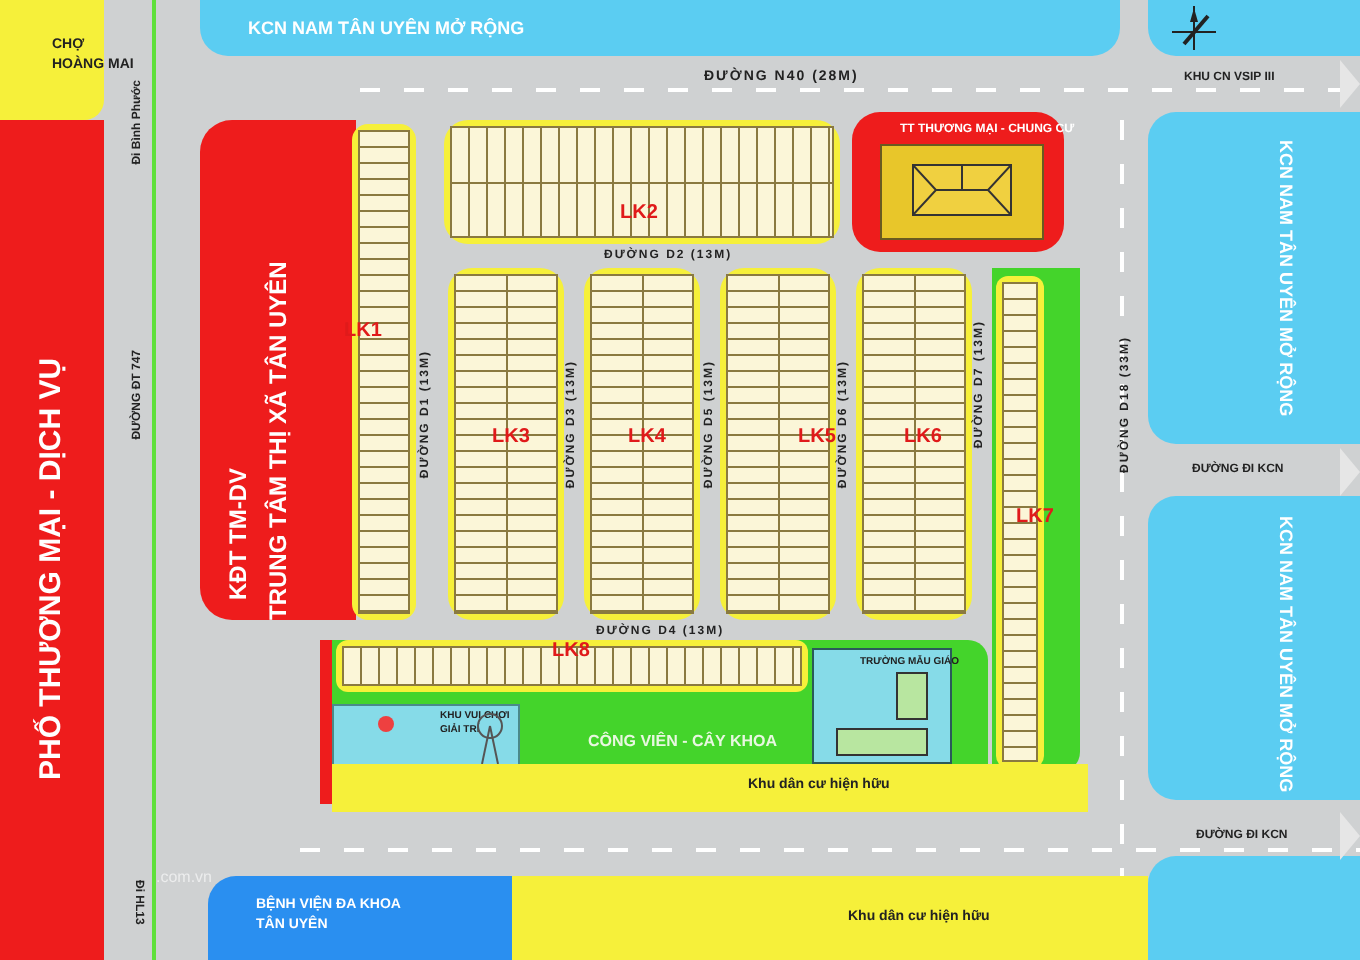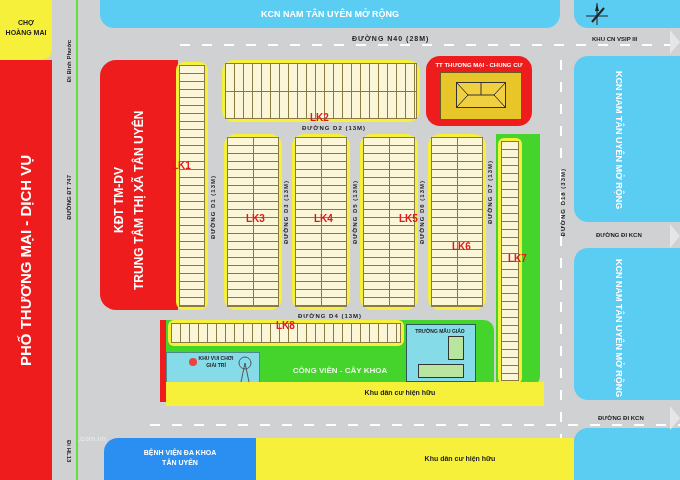--- a/index.html
+++ b/index.html
@@ -4,21 +4,21 @@
 <style>
   html,body{margin:0;padding:0;}
   body{width:680px;height:480px;overflow:hidden;background:#fff;font-family:"Liberation Sans",sans-serif;}
   .map{position:relative;width:680px;height:480px;background:#cfd1d2;overflow:hidden;}
   .abs{position:absolute;}
   .red{background:#ee1c1c;}
   .yellow{background:#f6f03a;}
   .blue{background:#5bcdf2;}
   .green{background:#44d42b;}
   .cyan{background:#86dbe8;}
-  .lbl{position:absolute;font-weight:bold;color:#fff;text-align:center;white-space:nowrap;}
+  .lbl{position:absolute;font-weight:bold;color:#fff;white-space:nowrap;padding-left:24px;}
   .vtxt{writing-mode:vertical-rl;transform:rotate(180deg);}
   .vtxt-down{writing-mode:vertical-rl;}
   .road-lbl{position:absolute;font-size:7px;font-weight:bold;color:#222;white-space:nowrap;letter-spacing:1px;}
   .dash-h{position:absolute;height:2px;background:repeating-linear-gradient(90deg,#fff 0 10px,transparent 10px 22px);}
   .dash-v{position:absolute;width:2px;background:repeating-linear-gradient(180deg,#fff 0 10px,transparent 10px 22px);}
   .block{position:absolute;background:#f6f03a;border-radius:12px;padding:3px;box-sizing:border-box;}
   .block-inner{width:100%;height:100%;background:#fbf6d8;border:1px solid #8a7a40;box-sizing:border-box;position:relative;}
   .rows{position:absolute;left:0;right:0;top:0;bottom:0;background:repeating-linear-gradient(180deg,transparent 0 7px,#8a7a40 7px 8px);}
   .cols{position:absolute;left:0;right:0;top:0;bottom:0;background:repeating-linear-gradient(90deg,transparent 0 8px,#8a7a40 8px 9px);}
   .midline{position:absolute;top:0;bottom:0;left:50%;width:1px;background:#8a7a40;}
@@ -90,21 +90,21 @@
   </div>
   <div class="lk" style="left:172px;top:160px;">LK1</div>
   <div class="road-lbl vtxt" style="left:210px;top:175px;font-size:6px;">ĐƯỜNG D1 (13M)</div>
 
   <div class="block" style="left:222px;top:60px;width:198px;height:62px;">
     <div class="block-inner">
       <div class="cols"></div>
       <div class="abs" style="left:0;right:0;top:50%;height:1px;background:#8a7a40;"></div>
     </div>
   </div>
-  <div class="lk" style="left:310px;top:112px;">LK2</div>
+  <div class="lk" style="left:310px;top:101px;">LK2</div>
   <div class="road-lbl" style="left:302px;top:125px;font-size:6px;">ĐƯỜNG D2 (13M)</div>
 
   <div class="abs red" style="left:426px;top:56px;width:106px;height:70px;border-radius:14px;"></div>
   <div class="lbl" style="left:426px;top:62px;width:106px;font-size:6px;">TT THƯƠNG MẠI - CHUNG CƯ</div>
   <div class="abs" style="left:440px;top:72px;width:80px;height:46px;background:#e8c62a;border:1px solid #6a5a20;"></div>
   <svg class="abs" style="left:456px;top:82px;" width="50" height="26" viewBox="0 0 50 26">
     <rect x="0.5" y="0.5" width="49" height="25" fill="#f0d040" stroke="#333"></rect>
     <polyline points="0,0 12,13 0,26" fill="none" stroke="#333"></polyline>
     <polyline points="50,0 38,13 50,26" fill="none" stroke="#333"></polyline>
     <line x1="12" y1="13" x2="38" y2="13" stroke="#333"></line>
@@ -137,21 +137,21 @@
   </div>
   <div class="lk" style="left:399px;top:213px;">LK5</div>
   <div class="road-lbl vtxt" style="left:419px;top:180px;font-size:6px;">ĐƯỜNG D6 (13M)</div>
 
   <div class="block" style="left:428px;top:134px;width:58px;height:176px;">
     <div class="block-inner">
         <div class="rows"></div>
         <div class="midline"></div>
       </div>
   </div>
-  <div class="lk" style="left:452px;top:213px;margin-top:28px;">LK6</div>
+  <div class="lk" style="left:452px;top:213px;">LK6</div>
   <div class="road-lbl vtxt" style="left:487px;top:160px;font-size:6px;">ĐƯỜNG D7 (13M)</div>
 
   <div class="abs green" style="left:496px;top:134px;width:44px;height:252px;border-bottom-right-radius:10px;"></div>
   <div class="block" style="left:498px;top:138px;width:24px;height:246px;border-radius:6px;">
     <div class="block-inner">
         <div class="rows"></div>
       </div>
   </div>
   <div class="lk" style="left:508px;top:253px;">LK7</div>
 

